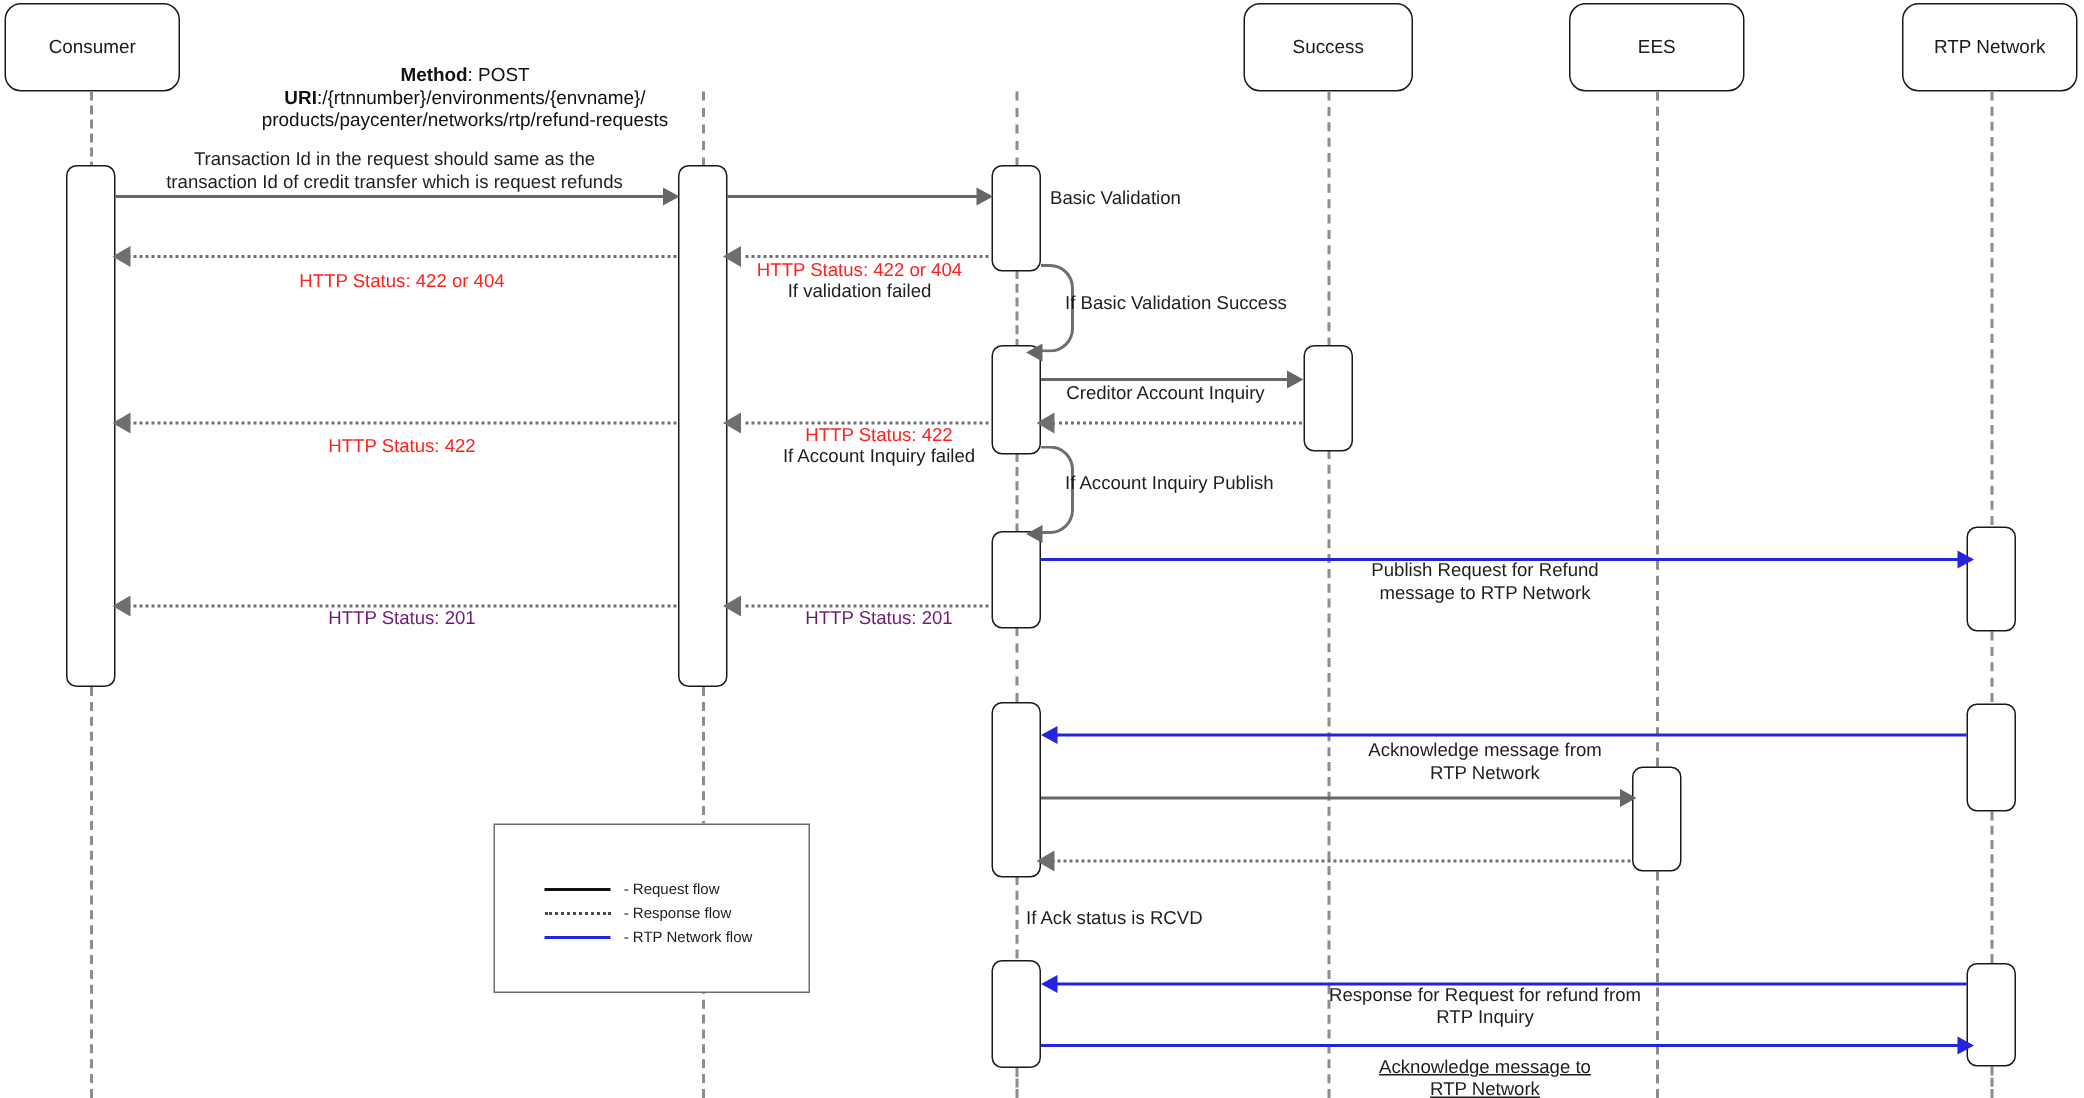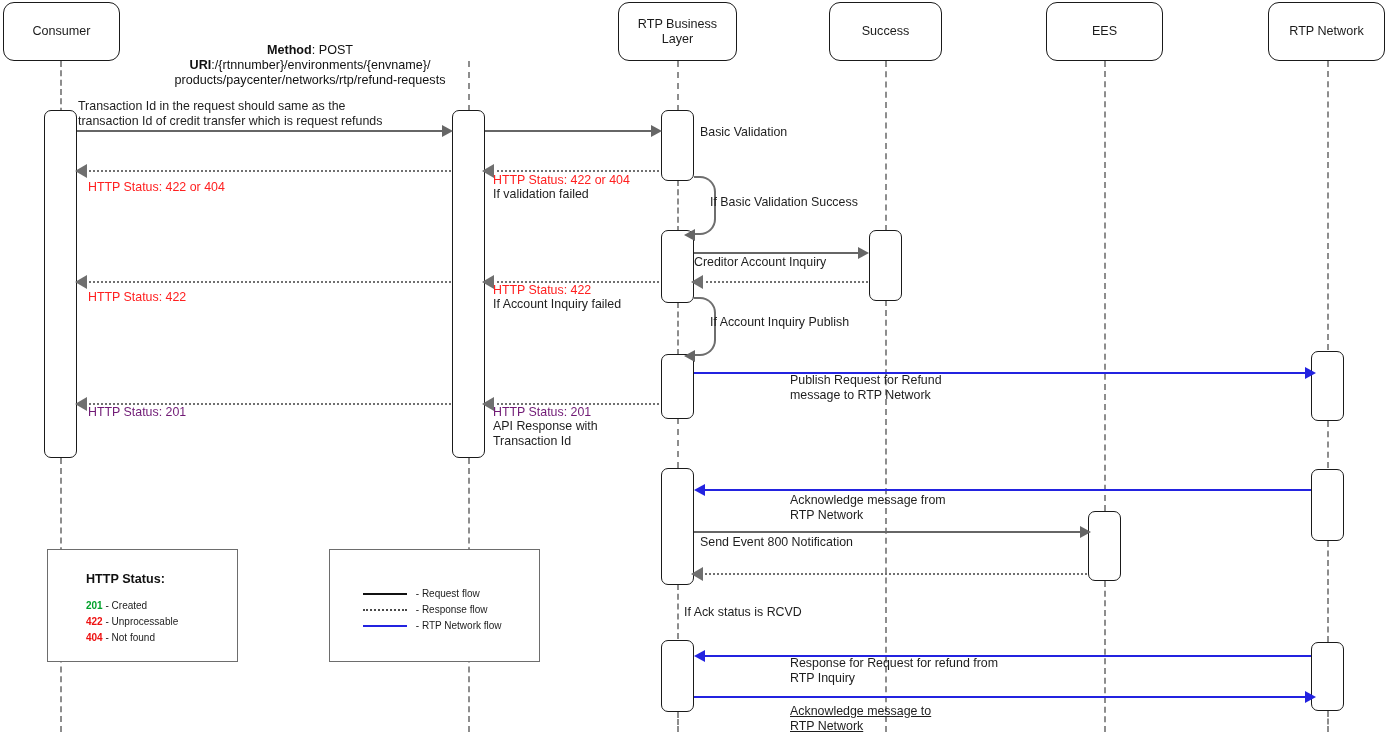--- a/index.html
+++ b/index.html
@@ -80,21 +80,21 @@
     border-left:none;
     border-radius:0 16px 16px 0;
   }
 
   
   .lbl{
     position:absolute;
     font-size:12.4px;
     line-height:14.6px;
     color:#1e1e1e;
-    text-align:left;
+    text-align:center;
     white-space:pre-line;
   }
   .lbl.left{text-align:left;}
   .red{color:#ff2020;}
   .green{color:#701a75;}
   .bold{font-weight:bold;}
 
   
   .anno{
     position:absolute;
@@ -123,24 +123,20 @@
   .sw-dotted{border-top:2.6px dotted #4a4a4a;}
   .sw-blue{border-top:2.2px solid #2323e0;}
 </style>
 </head>
 <body>
 
 <div id="canvas">
 
   <div class="actor-box" style="left:3px;top:2px;width:117px;height:59px;">
     <span>Consumer</span>
-  </div>
-  <div class="actor-box" style="left:618px;top:2px;width:119px;height:59px;">
-    <span>RTP Business
-Layer</span>
   </div>
   <div class="actor-box" style="left:829px;top:2px;width:113px;height:59px;">
     <span>Success</span>
   </div>
   <div class="actor-box" style="left:1046px;top:2px;width:117px;height:59px;">
     <span>EES</span>
   </div>
   <div class="actor-box" style="left:1268px;top:2px;width:117px;height:59px;">
     <span>RTP Network</span>
   </div>
@@ -240,66 +236,48 @@
   <div class="lbl left" style="left:710px;top:315px;width:200px;">If Account Inquiry Publish</div>
 
   <div class="msg blue" style="left:694px;top:372px;width:617px;"></div>
   <div class="ah right-blue" style="left:1305px;top:367px;"></div>
   <div class="lbl" style="left:790px;top:373px;width:400px;">Publish Request for Refund
 message to RTP Network</div>
 
   <div class="msg dotted" style="left:492px;top:403px;width:167px;"></div>
   <div class="ah left-dot" style="left:482px;top:397px;"></div>
   <div class="lbl green" style="left:493px;top:405px;width:186px;">HTTP Status: 201</div>
-  <div class="lbl" style="left:493px;top:419px;width:186px;">API Response with
-Transaction Id</div>
 
   <div class="msg dotted" style="left:85px;top:403px;width:366px;"></div>
   <div class="ah left-dot" style="left:75px;top:397px;"></div>
   <div class="lbl green" style="left:88px;top:405px;width:360px;">HTTP Status: 201</div>
 
   <div class="msg blue" style="left:704px;top:489px;width:607px;"></div>
   <div class="ah left-blue" style="left:694px;top:484px;"></div>
   <div class="lbl" style="left:790px;top:493px;width:400px;">Acknowledge message from
 RTP Network</div>
 
   <div class="msg solid" style="left:694px;top:531px;width:391px;"></div>
   <div class="ah right-solid" style="left:1080px;top:526px;"></div>
-  <div class="lbl" style="left:700px;top:535px;width:390px;">Send Event 800 Notification</div>
 
   <div class="msg dotted" style="left:701px;top:573px;width:386px;"></div>
   <div class="ah left-dot" style="left:691px;top:567px;"></div>
 
   <div class="lbl left" style="left:684px;top:605px;width:230px;">If Ack status is RCVD</div>
 
   <div class="msg blue" style="left:704px;top:655px;width:607px;"></div>
   <div class="ah left-blue" style="left:694px;top:650px;"></div>
   <div class="lbl" style="left:790px;top:656px;width:400px;">Response for Request for refund from
 RTP Inquiry</div>
 
   <div class="msg blue" style="left:694px;top:696px;width:617px;"></div>
   <div class="ah right-blue" style="left:1305px;top:691px;"></div>
   <div class="lbl" style="left:790px;top:704px;width:400px;text-decoration:underline;">Acknowledge message to
 RTP Network</div>
 
-  <div class="legend" style="left:47px;top:549px;width:191px;height:113px;">
-    <div class="legend-inner" style="padding:22px 0 0 38px;">
-      <div class="lg-title">HTTP Status:</div>
-      <div style="height:12px;"></div>
-      <div class="lg-row">
-        <span class="code-201">201</span><span> - Created</span>
-      </div>
-      <div class="lg-row">
-        <span class="code-422">422</span><span> - Unprocessable</span>
-      </div>
-      <div class="lg-row">
-        <span class="code-404">404</span><span> - Not found</span>
-      </div>
-    </div>
-  </div>
 
   <div class="legend" style="left:329px;top:549px;width:211px;height:113px;">
     <div class="legend-inner" style="padding:36px 0 0 33px;">
       <div class="lg-row">
         <span class="swatch sw-solid"></span><span> - Request flow</span>
       </div>
       <div class="lg-row">
         <span class="swatch sw-dotted"></span><span> - Response flow</span>
       </div>
       <div class="lg-row">

